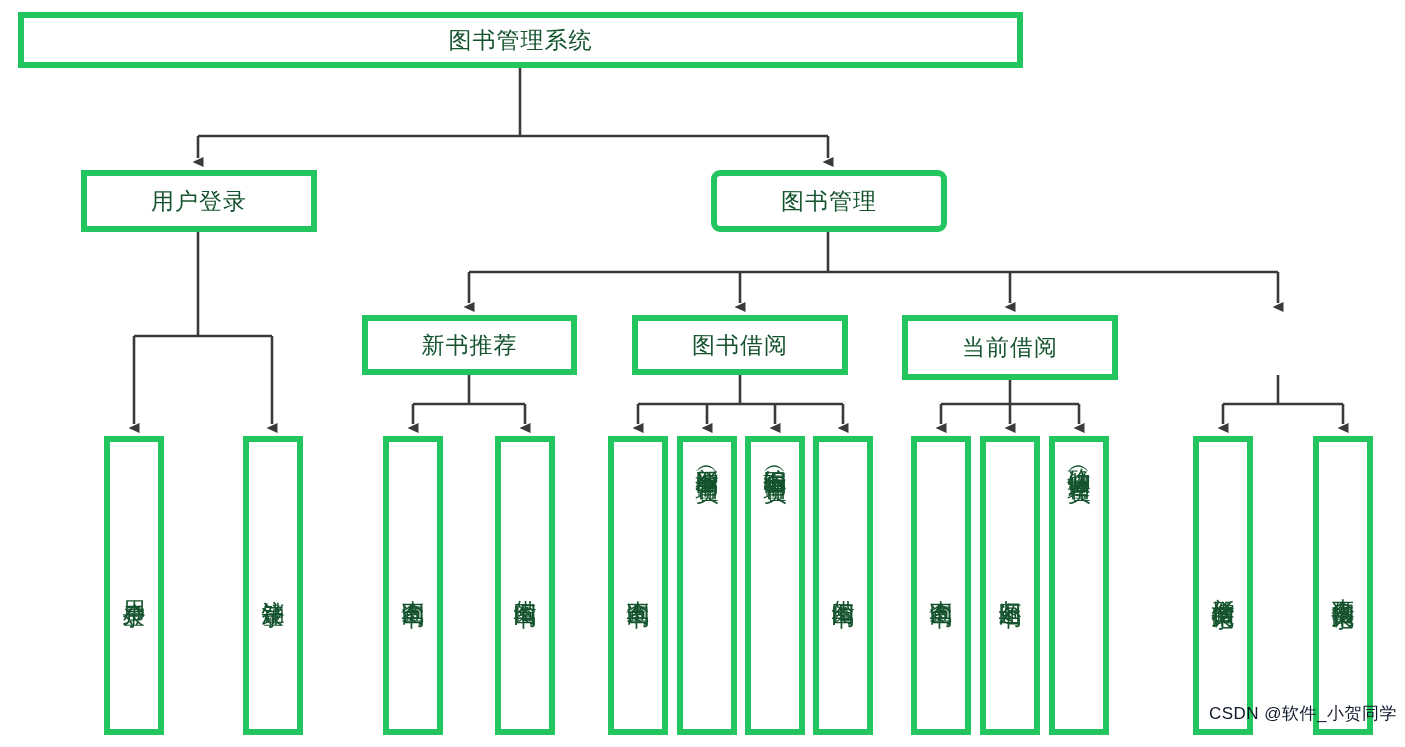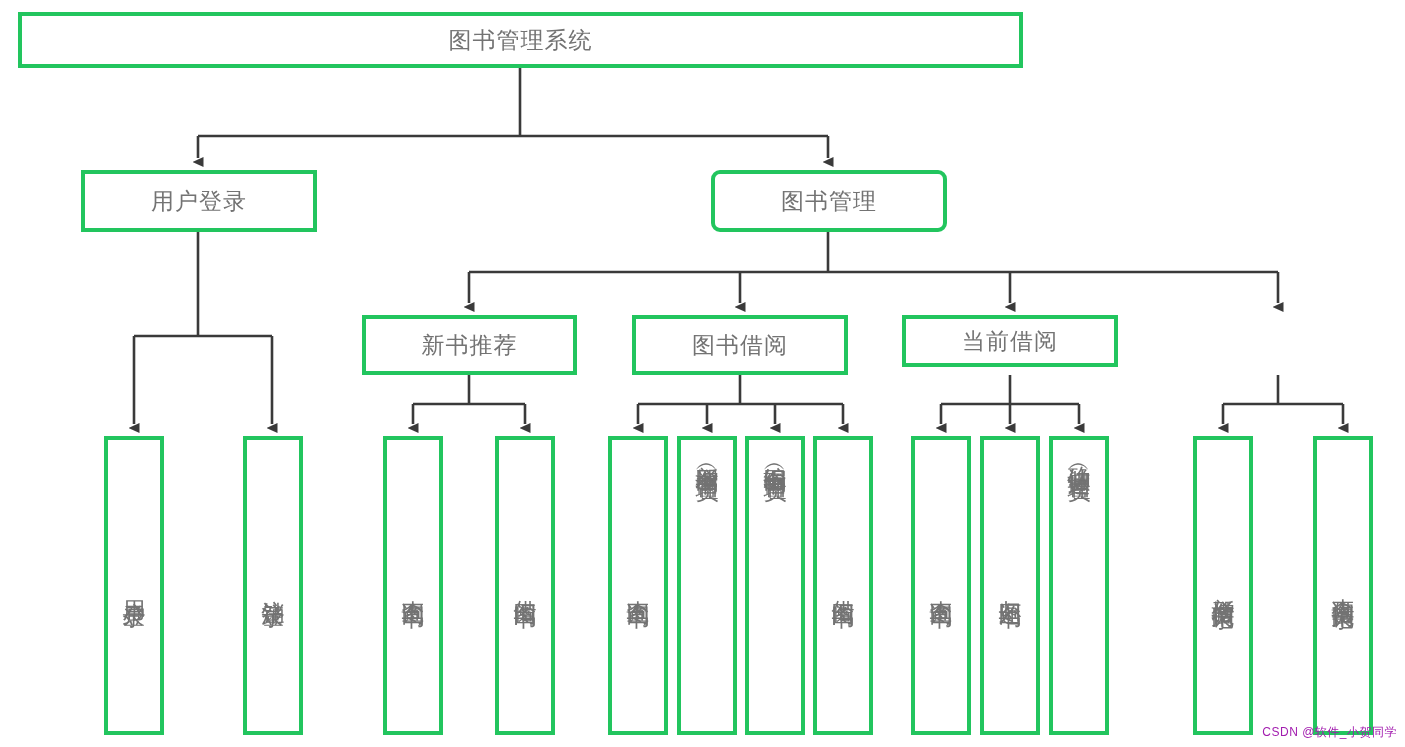--- a/index.html
+++ b/index.html
@@ -1,33 +1,33 @@
 <!DOCTYPE html>
 <html><head>
 <meta charset="utf-8">
 <style>
   html,body{margin:0;padding:0;background:#ffffff;}
   body{width:1405px;height:747px;overflow:hidden;
        font-family:"Liberation Sans","DejaVu Sans",sans-serif;}
   #stage{position:relative;width:1405px;height:747px;background:#ffffff;}
   svg#wires{position:absolute;left:0;top:0;width:1405px;height:747px;}
   .node{position:absolute;box-sizing:border-box;background:#ffffff;
-        border:4px solid #22c55e;display:flex;align-items:center;
-        justify-content:center;color:#737373;}
+        border:6px solid #22c55e;display:flex;align-items:center;
+        justify-content:center;color:#14532d;}
   .node.h{ 
         font-size:23px;letter-spacing:1px;}
   .node.v{ 
         align-items:flex-start;justify-content:center;padding-top:8px;}
   .node.v .vtext{
         writing-mode:vertical-rl;text-orientation:upright;
         font-size:23px;line-height:1.18;letter-spacing:2px;
         white-space:nowrap;}
   .node.v.mid{align-items:center;padding-top:0;}
-  .watermark{position:absolute;right:8px;bottom:6px;color:#a21caf;
-        font-size:12px;letter-spacing:.5px;pointer-events:none;}
+  .watermark{position:absolute;right:8px;bottom:22px;color:#0f172a;
+        font-size:17px;letter-spacing:.5px;pointer-events:none;}
 </style>
 </head>
 <body>
 
 <div id="stage">
 
   <svg id="wires" viewBox="0 0 1405 747" xmlns="http://www.w3.org/2000/svg">
     <defs>
       <marker id="arrow" markerWidth="10" markerHeight="11" refX="1" refY="5.5" orient="auto" markerUnits="userSpaceOnUse">
         <path d="M0,0 L10,0 L5,11 z" fill="#3a3a3a"></path>
@@ -87,21 +87,21 @@
   <div class="node h" style="left:711px;top:170px;width:236px;height:62px;border-radius:9px;">
     <span>图书管理</span>
   </div>
 
   <div class="node h" style="left:632px;top:315px;width:216px;height:60px;">
     <span>图书借阅</span>
   </div>
   <div class="node h" style="left:362px;top:315px;width:215px;height:60px;">
     <span>新书推荐</span>
   </div>
-  <div class="node h" style="left:902px;top:315px;width:216px;height:52px;">
+  <div class="node h" style="left:902px;top:315px;width:216px;height:65px;">
     <span>当前借阅</span>
   </div>
 
   <div class="node v mid" style="left:104px;top:436px;width:60px;height:299px;">
     <span class="vtext">用户登录</span>
   </div>
   <div class="node v mid" style="left:243px;top:436px;width:60px;height:299px;">
     <span class="vtext">注销登录</span>
   </div>
 

